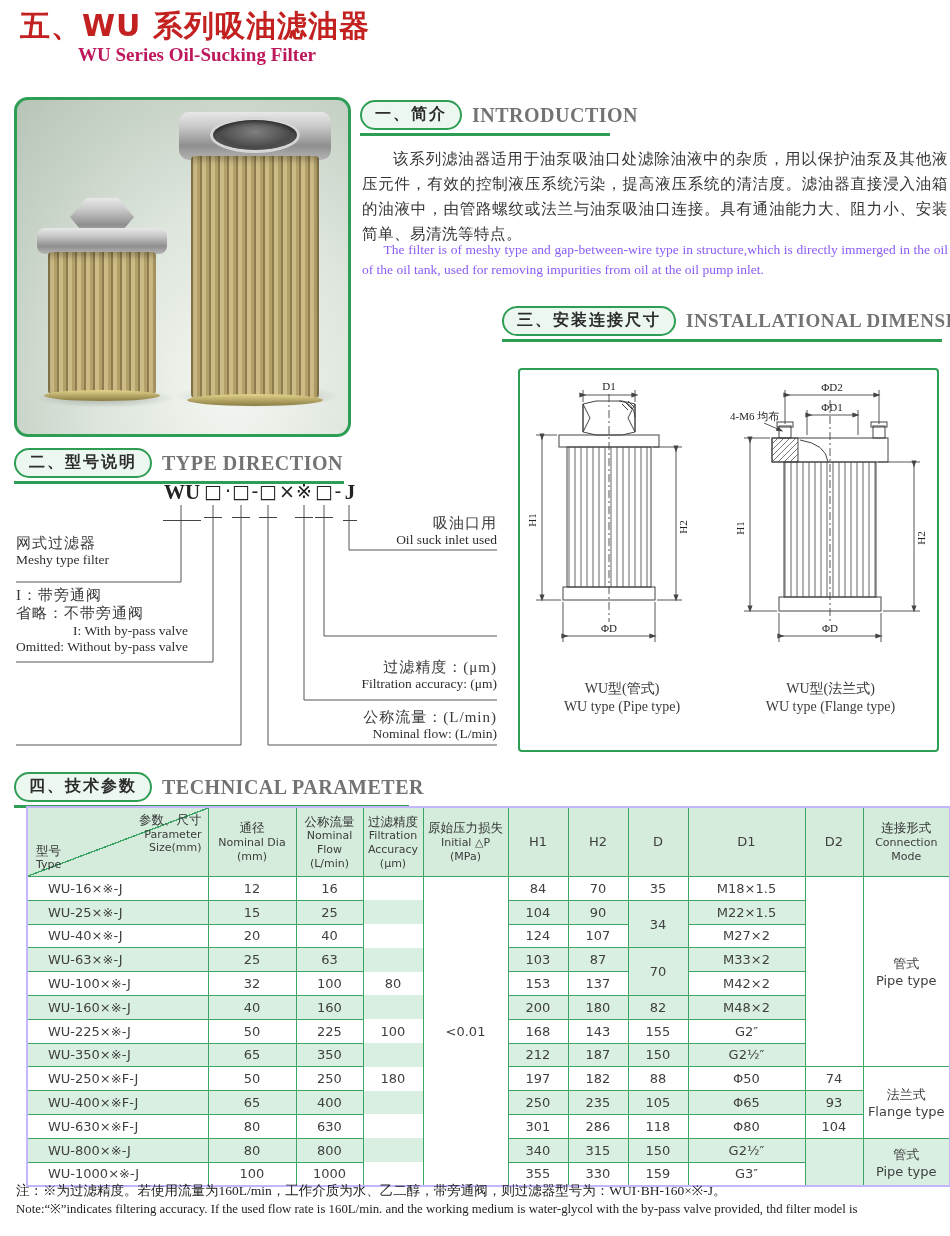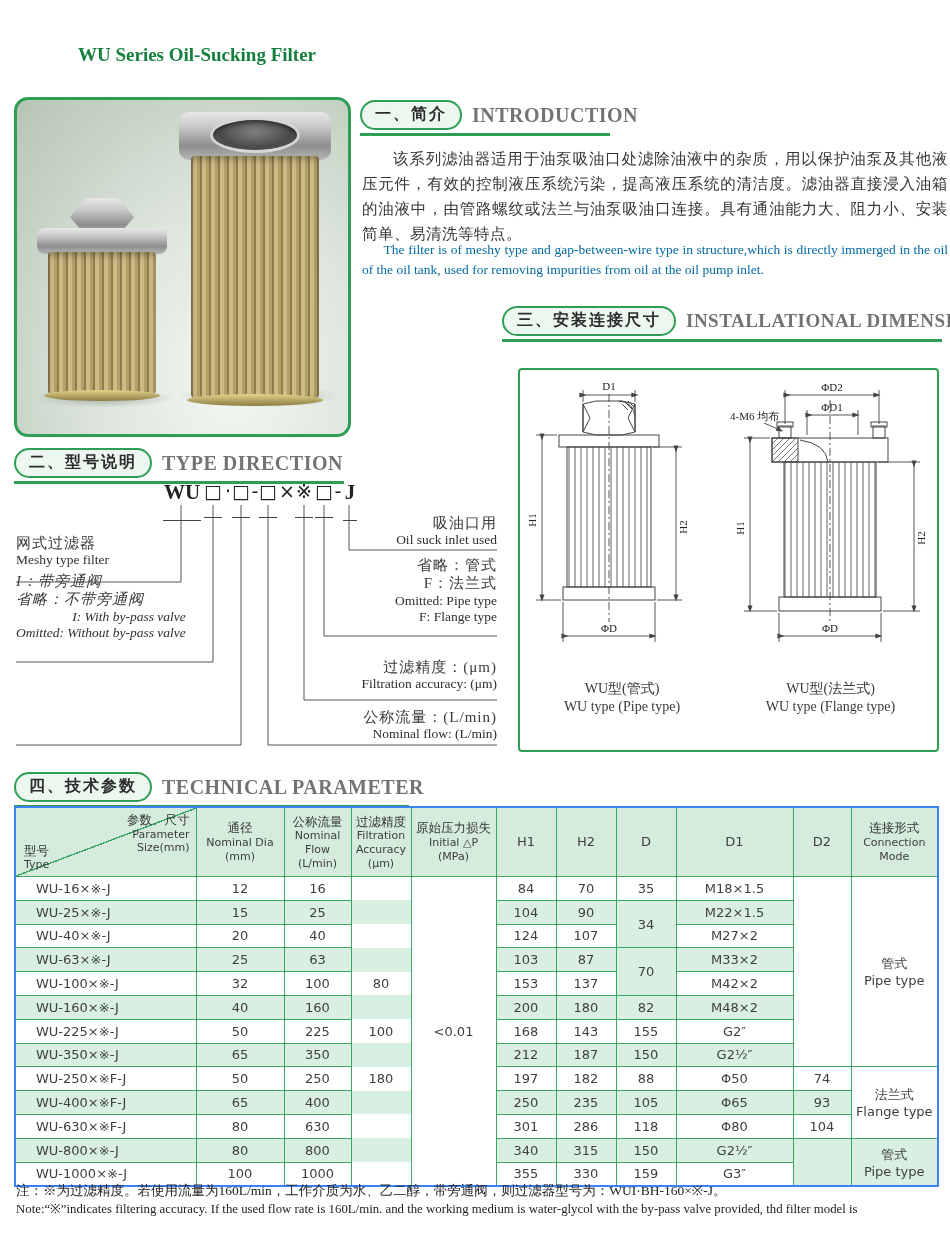--- a/index.html
+++ b/index.html
@@ -2,21 +2,21 @@
 <html><head>
 <meta charset="utf-8">
 <style>
   html,body{margin:0;padding:0;background:#ffffff;}
   #page{position:relative;width:950px;height:1236px;background:#ffffff;overflow:hidden;
         font-family:"Liberation Serif","DejaVu Serif",serif;color:#333;}
 
   
   .main-title{position:absolute;left:20px;top:6px;font-family:"DejaVu Sans","Liberation Sans",sans-serif;
               font-weight:bold;font-size:30px;color:#c32020;letter-spacing:1px;}
-  .main-sub{position:absolute;left:78px;top:44px;font-weight:bold;font-size:19px;color:#15803d;}
+  .main-sub{position:absolute;left:78px;top:44px;font-weight:bold;font-size:19px;color:#be185d;}
 
   
   .sec{position:absolute;}
   .sec-row{display:flex;align-items:center;gap:10px;position:relative;z-index:2;}
   .pill{border:2px solid #2f9e55;background:#ecf7f0;border-radius:16px;padding:2px 13px 3px;
         font-family:"DejaVu Sans","Liberation Sans",sans-serif;font-weight:bold;font-size:16px;color:#2c2c2c;letter-spacing:2px;white-space:nowrap;}
   .sec-heading{font-family:"Liberation Serif","DejaVu Serif",serif;font-weight:bold;font-size:20px;color:#737373;letter-spacing:.5px;white-space:nowrap;}
   .sec-underline{height:3px;background:#2f9e55;margin-top:3px;}
 
   
@@ -37,21 +37,21 @@
   .bigf .hole{position:absolute;left:34px;top:8px;width:84px;height:30px;border-radius:50%;
               background:radial-gradient(ellipse at 50% 40%,#808080 0%,#4a4a4a 60%,#6e6e6e 100%);box-shadow:inset 0 2px 4px rgba(0,0,0,.5),0 0 0 3px #d6d6d6;}
   .bigf .body{position:absolute;left:12px;top:44px;width:128px;height:242px;border-radius:4px;box-shadow:inset 0 4px 6px rgba(0,0,0,.25);}
   .bigf .rim{position:absolute;left:8px;top:282px;width:136px;height:12px;border-radius:50%;
              background:linear-gradient(180deg,#e3d48c,#8a7b43);}
 
   
   .intro-zh{position:absolute;left:362px;top:146px;width:586px;font-size:15.5px;line-height:1.62;
             text-align:justify;text-indent:2em;color:#353535;letter-spacing:.5px;}
   .intro-en{position:absolute;left:362px;top:240px;width:586px;font-size:13.5px;line-height:1.5;
-            text-align:justify;text-indent:1.6em;color:#0369a1;}
+            text-align:justify;text-indent:1.6em;color:#8b5cf6;}
 
   
   .install-box{position:absolute;left:518px;top:368px;width:421px;height:384px;border:2px solid #2f9e55;
                border-radius:4px;background:#fff;display:flex;justify-content:space-around;padding-top:10px;box-sizing:border-box;}
   .draw-col{display:flex;flex-direction:column;align-items:center;}
   .draw-cap{text-align:center;font-size:14px;color:#3a3a3a;line-height:1.3;margin-top:2px;}
   svg .ln{stroke:#444;stroke-width:1;fill:none;}
   svg .dim{stroke:#444;stroke-width:.9;fill:none;}
   svg .dimtxt{font-family:"Liberation Serif","DejaVu Serif",serif;font-size:11px;fill:#222;}
 
@@ -63,21 +63,21 @@
   .td-lines{position:absolute;left:0;top:505px;width:500px;height:262px;z-index:1;}
   .lbl{position:absolute;line-height:1.22;}
   .lbl .zh{font-size:15px;color:#3a3a3a;letter-spacing:1px;}
   .lbl .en{font-size:13.5px;color:#2e2e2e;letter-spacing:0;text-align:right;}
   .lbl.right{text-align:right;font-family:Liberation Serif, serif;}
 
   
   table.params{position:absolute;left:14px;top:806px;border-collapse:collapse;table-layout:fixed;width:923px;
                font-family:"DejaVu Sans","Liberation Sans",sans-serif;font-size:13px;color:#3f3f3f;}
   table.params td,table.params th{border:1px solid #3ba563;text-align:center;vertical-align:middle;padding:0;}
-  table.params{border:2px solid #3b82f6;}
+  table.params{border:2px solid #c4b5fd;margin-left:12px;}
   table.params thead th{background:#d5ecdd;font-weight:normal;height:68px;line-height:1.25;}
   table.params thead .zh{font-size:12.5px;color:#333;}
   table.params thead .en{font-size:11px;color:#3c3c3c;}
   table.params tbody td{height:22.8px;background:#fff;}
   table.params tbody tr.g td{background:#d9efe2;}
   table.params tbody td.wb{background:#fff;}
   table.params tbody td.nb{background:#fff;border-top:none;border-bottom:none;}
   table.params td.typ{text-align:left;padding-left:20px;}
   .corner{position:relative;width:100%;height:68px;
           background:linear-gradient(to bottom right,transparent 49.5%,#3ba563 49.5%,#3ba563 50.6%,transparent 50.6%);}
@@ -87,20 +87,21 @@
   
   .note{position:absolute;left:16px;top:1182px;width:925px;font-size:13.5px;color:#222;line-height:1.35;}
   .note .en{font-size:12.8px;margin-top:1px;}
   .note .en2{margin-left:42px;font-size:12.8px;}
 </style>
 </head>
 <body>
 
 <div id="page">
 
+  <div class="main-title">五、WU 系列吸油滤油器</div>
   <div class="main-sub">WU Series Oil-Sucking Filter</div>
 
   <div class="photo">
     <div class="shadow" style="left:18px;top:288px;width:140px;height:20px;"></div>
     <div class="shadow" style="left:158px;top:284px;width:166px;height:24px;"></div>
     <div class="smallf">
       <div class="nut metal"></div>
       <div class="cap metal"></div>
       <div class="body pleats"></div>
       <div class="rim"></div>
@@ -280,36 +281,30 @@
       <polyline points="304,0 304,195 497,195"></polyline>
       <polyline points="324,0 324,131 497,131"></polyline>
       <polyline points="349,0 349,45 497,45"></polyline>
     </g>
   </svg>
 
   <div class="lbl" style="left:16px;top:534px;">
     <div class="zh">网式过滤器</div>
     <div class="en">Meshy type filter</div>
   </div>
-  <div class="lbl" style="left:16px;top:572px;font-style:italic;">
+  <div class="lbl" style="left:16px;top:586px;">
     <div class="zh">I：带旁通阀</div>
     <div class="zh">省略：不带旁通阀</div>
     <div class="en">I: With by-pass valve</div>
     <div class="en">Omitted: Without by-pass valve</div>
   </div>
 
   <div class="lbl right" style="right:453px;top:514px;">
     <div class="zh">吸油口用</div>
     <div class="en">Oil suck inlet used</div>
-  </div>
-  <div class="lbl right" style="right:453px;top:556px;">
-    <div class="zh">省略：管式</div>
-    <div class="zh">F：法兰式</div>
-    <div class="en">Omitted: Pipe type</div>
-    <div class="en">F: Flange type</div>
   </div>
   <div class="lbl right" style="right:453px;top:658px;">
     <div class="zh">过滤精度：(μm)</div>
     <div class="en">Filtration accuracy: (μm)</div>
   </div>
   <div class="lbl right" style="right:453px;top:708px;">
     <div class="zh">公称流量：(L/min)</div>
     <div class="en">Nominal flow: (L/min)</div>
   </div>
 

